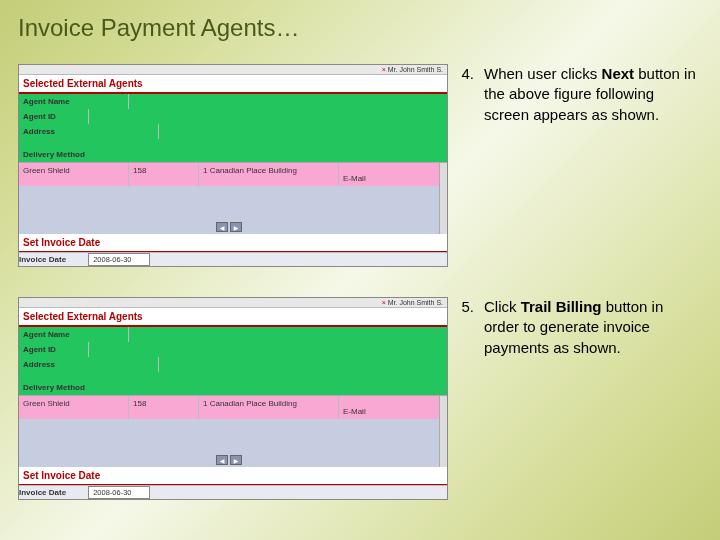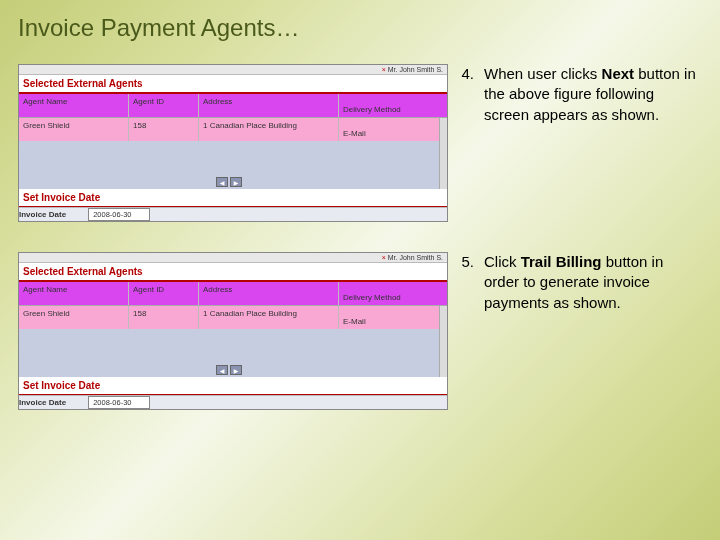--- a/index.html
+++ b/index.html
@@ -46,23 +46,24 @@
   .shot-section-hdr {
     background: #fff;
     color: #b30000;
     font-weight: bold;
     padding: 3px 4px;
     border-bottom: 2px solid #b30000;
     font-size: 10px;
   }
   .tbl-hdr {
     display: flex;
-    background: #d946ef;
+    background: #22c55e;
     border-bottom: 1px solid #aaa;
-    font-weight: normal;
+    font-weight: bold;
+    flex-direction: column;
   }
   .tbl-hdr > div, .tbl-row > div {
     padding: 3px 4px;
     border-right: 1px solid #bbb;
   }
   .tbl-row {
     display: flex;
     background: #f9a8d4;
   }
   .c1 { width: 110px; }

